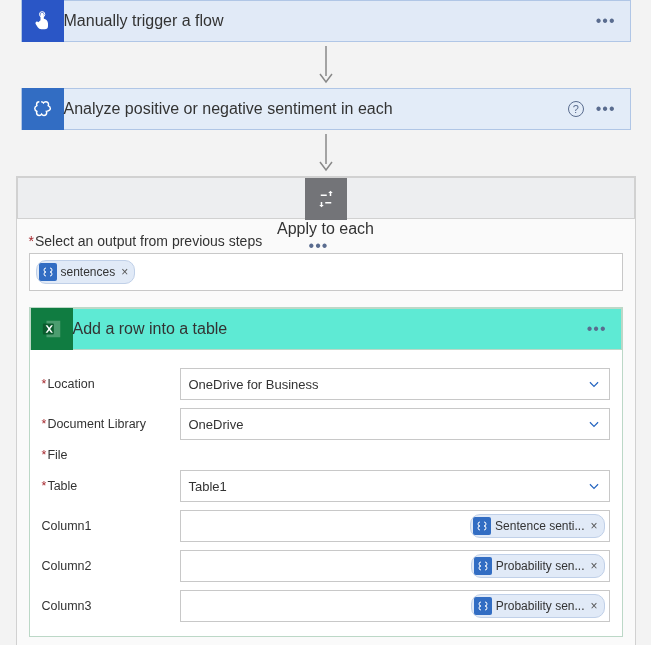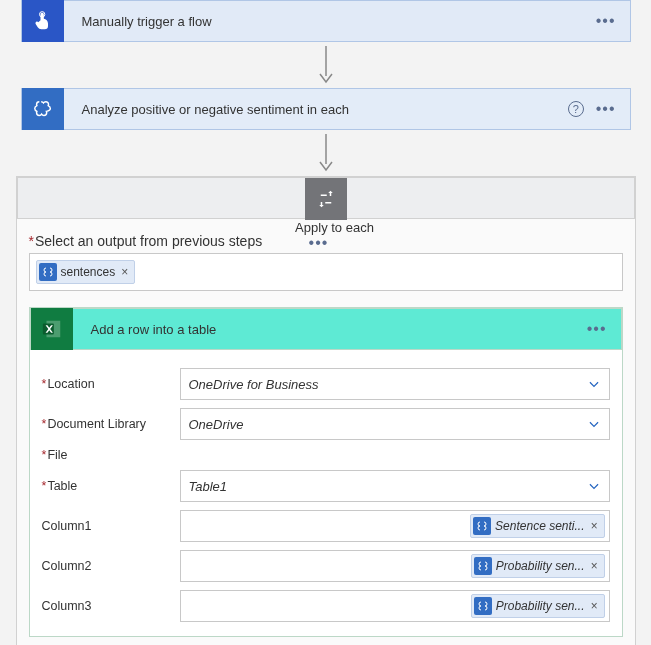--- a/index.html
+++ b/index.html
@@ -5,51 +5,51 @@
   * { box-sizing: border-box; margin: 0; padding: 0; font-family: "Segoe UI", Arial, sans-serif; }
   body { background: #f3f3f3; width: 651px; height: 645px; overflow: hidden; font-size: 13px; color: #333; }
   .canvas { padding: 0 8px 8px 8px; }
 
   .step { display: flex; align-items: center; border: 1px solid #b0c6e6; background: #e1eaf7; height: 42px; width: 610px; margin: 0 auto; }
   .step.sentiment { background: #e3ecf8; border-color:#b0c6e6;}
   .step.applyhead { background: #edeef0; border-color:#d1d1d1; width:100%;flex-direction:column; }
   .step.excelhead { background: #5eead4; border-color:#bcd8c7; width:100%;justify-content:space-between; }
 
   .step .iconbox { width: 42px; height: 42px; display:flex; align-items:center; justify-content:center; flex:0 0 42px; }
-  .step .title { flex:1; padding-left:18px; font-size:13px; }
+  .step .title { flex:1; padding-left:0; font-size:16px; }
   .step .actions { display:flex; align-items:center; gap:12px; padding-right:14px; }
   .dots { color:#5a6c8f; letter-spacing:1px; font-size:16px; cursor:pointer; line-height:1;}
   .help { width:16px;height:16px;border:1px solid #5a6c8f;border-radius:50%;display:flex;align-items:center;justify-content:center;color:#5a6c8f;font-size:11px;cursor:pointer;}
 
   .ic-trigger { background:#2a56c6; }
   .ic-sentiment { background:#326dc3; }
   .ic-apply { background:#737478; }
   .ic-excel { background:#107c41; }
 
   .arrow { display:flex; justify-content:center; margin:4px 0 2px 0;}
   .arrow svg { display:block; }
 
   .apply-container { width: 620px; margin:0 auto; border:1px solid #d1d1d1; background:#fafafa; }
   .apply-body { padding: 14px 12px 16px 12px; }
 
   .req-label { font-size:14px; color:#333; margin-bottom:4px; }
   .req-label .ast { color:#a4262c; margin-right:1px; }
 
   .sel-output { border:1px solid #c8c8c8; background:#fff; padding:6px; display:flex; }
-  .token { display:inline-flex; align-items:center; background:#e1eaf7; border:1px solid #c0d0e8; border-radius:2px; height:24px; padding:0 6px 0 2px; font-size:12px; color:#333; gap:4px; }
+  .token { display:inline-flex; align-items:center; background:#e1eaf7; border:1px solid #c0d0e8; border-radius:10px; height:24px; padding:0 6px 0 2px; font-size:12px; color:#333; gap:4px; }
   .token .ticon { width:18px; height:18px; background:#326dc3; border-radius:2px; display:flex; align-items:center; justify-content:center; flex:0 0 18px;}
   .token .tlabel { max-width:120px; white-space: nowrap; overflow: hidden; text-overflow: ellipsis;}
   .token .tx { color:#555; font-size:12px; padding-left:2px; cursor:pointer;}
 
   .excel-container { margin-top:16px; border:1px solid #bcd8c7; background:#fff; }
   .form { padding:10px 12px 6px 12px; }
   .row { display:flex; align-items:center; margin:8px 0; gap:8px; }
   .row .lbl { width: 130px; font-size:12.5px; color:#333; display:flex; gap:1px; }
   .row .lbl .ast { color:#a4262c; }
-  .row .ctl { flex:1; border:1px solid #c8c8c8; background:#fff; height:32px; display:flex; align-items:center; padding:0 8px; font-size:13px; color:#333; justify-content:space-between;font-style:italic;}
+  .row .ctl { flex:1; border:1px solid #c8c8c8; background:#fff; height:32px; display:flex; align-items:center; padding:0 8px; font-size:13px; color:#333; justify-content:space-between;}
   .row .ctl.tokenhold { padding:4px; justify-content:flex-end; }
   .chev svg { display:block; }
 
   svg { fill: currentColor; }
 </style>
 </head>
 <body>
 
 <div class="canvas">
 

